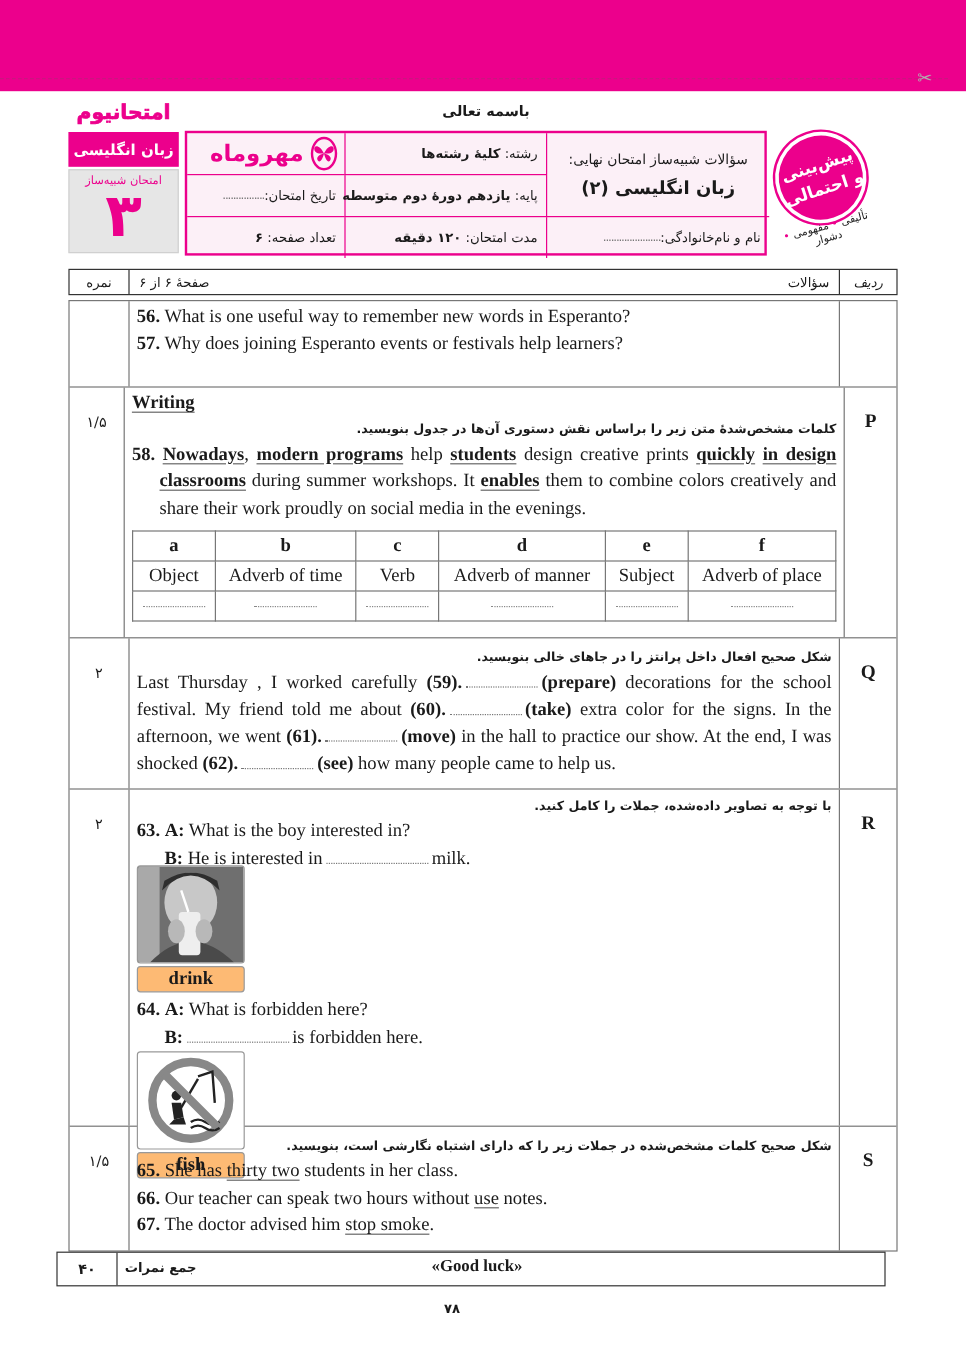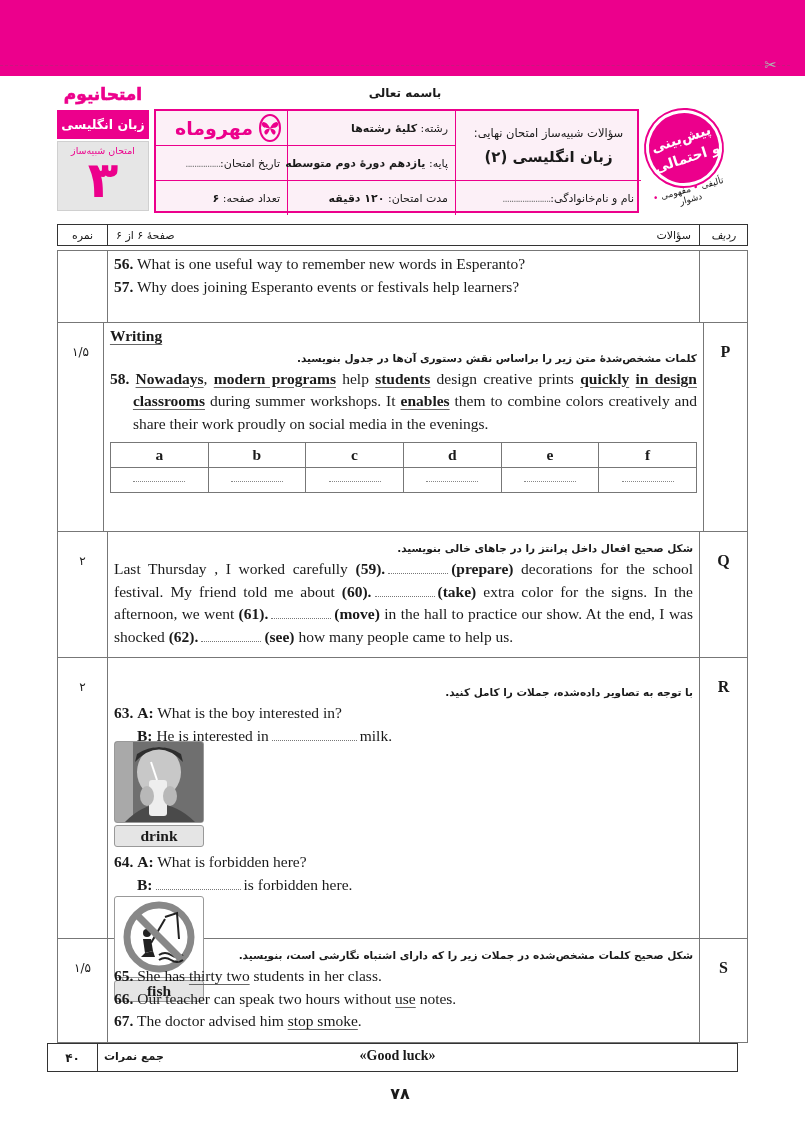--- a/index.html
+++ b/index.html
@@ -64,30 +64,30 @@
 
   .gtable { border-collapse: collapse; width: 587px; margin: 7px 0 6px 0; font-size: 15.5px; }
   .gtable td { border: 1px solid #777; text-align: center; height: 25px; padding: 0 4px; }
   .gtable .hd { font-weight: bold; }
   .gtable .bl span { display: inline-block; width: 52px; border-bottom: 1px dotted #888; height: 1px; vertical-align: middle; }
 
   .pic-row { display: flex; flex-direction: column; }
   .pic-left { flex: 1; }
   .pic-right { width: 92px; margin-right: 2px; }
   .pic-frame { width: 90px; height: 82px; border: 1.5px solid #999; border-radius: 3px; background: linear-gradient(135deg, #7c7c7c 0%, #cfcfcf 40%, #8d8d8d 70%, #5e5e5e 100%); position: relative; overflow: hidden; }
-  .pic-caption { width: 90px; height: 22px; border: 1.5px solid #999; border-radius: 3px; margin-top: 2px; font-weight: bold; font-size: 15.5px; text-align: center; line-height: 19px; background: #e5e5e5; }
+  .pic-caption { width: 90px; height: 22px; border: 1.5px solid #999; border-radius: 3px; margin-top: 2px; font-weight: bold; font-size: 15.5px; text-align: center; line-height: 19px; background: #fdba74; }
   .sign-frame { width: 90px; height: 82px; border: 1.5px solid #999; border-radius: 3px; background: #fff; display: flex; align-items: center; justify-content: center; }
 
   .total-row { position: absolute; left: 47px; top: 1043px; width: 691px; height: 29px; border: 1.5px solid #333; display: flex; }
   .total-row .c-score { width: 50px; border-right: 1.5px solid #333; font-family: "DejaVu Sans", sans-serif; font-size: 12px; font-weight: bold; display: flex; align-items: center; justify-content: center; }
   .total-row .c-mid { flex: 1; position: relative; font-size: 14px; }
   .total-lbl { position: absolute; left: 6px; top: 6px; direction: rtl; font-family: "DejaVu Sans", sans-serif; font-weight: bold; font-size: 11px; }
   .good-luck { position: absolute; left: 0; right: 0; top: 4px; text-align: center; padding-right: 40px; font-weight: bold; }
 
-  .page-num { position: absolute; left: 370px; top: 1084px; width: 60px; text-align: center; font-family: "DejaVu Sans", sans-serif; font-weight: bold; font-size: 16px; }
+  .page-num { position: absolute; left: 370px; top: 1084px; width: 60px; text-align: left; font-family: "DejaVu Sans", sans-serif; font-weight: bold; font-size: 11px; }
 </style>
 </head>
 <body>
 
 <div class="top-band"></div>
 <div class="cut-line"></div>
 <div class="scissors">✂</div>
 
 <div class="basmala rtl">باسمه تعالی</div>
 
@@ -184,20 +184,28 @@
       <table class="gtable">
         <tbody>
             <tr>
           <td class="hd">a</td>
           <td class="hd">b</td>
           <td class="hd">c</td>
           <td class="hd">d</td>
           <td class="hd">e</td>
           <td class="hd">f</td>
         </tr>
+        <tr>
+          <td>Object</td>
+          <td>Adverb of time</td>
+          <td>Verb</td>
+          <td>Adverb of manner</td>
+          <td>Subject</td>
+          <td>Adverb of place</td>
+        </tr>
         <tr class="bl">
           <td><span></span></td>
           <td><span></span></td>
           <td><span></span></td>
           <td><span></span></td>
           <td><span></span></td>
           <td><span></span></td>
         </tr>
       </tbody>
         </table>
@@ -211,21 +219,21 @@
       <div class="fa-inst" style="margin-top:4px;">شکل صحیح افعال داخل پرانتز را در جاهای خالی بنویسید.</div>
       <div class="justify">
         <span>Last Thursday , I worked carefully </span><span class="b">(59).</span><span class="blank"></span><span class="b">(prepare)</span><span> decorations for the school festival. My friend told me about </span><span class="b">(60).</span><span class="blank"></span><span class="b">(take)</span><span> extra color for the signs. In the afternoon, we went </span><span class="b">(61).</span><span class="blank"></span><span class="b">(move)</span><span> in the hall to practice our show. At the end, I was shocked </span><span class="b">(62).</span><span class="blank"></span><span class="b">(see)</span><span> how many people came to help us.</span>
       </div>
     </div>
     <div class="col-row">Q</div>
   </div>
 
   <div class="qrow" style="height:281px;">
     <div class="col-score">۲</div>
-    <div class="col-body" style="padding-top:4px;margin-top:20px;">
+    <div class="col-body" style="padding-top:4px;">
       <div class="fa-inst">با توجه به تصاویر داده‌شده، جملات را کامل کنید.</div>
       <div class="pic-row">
         <div class="pic-left">
           <div><span class="b">63.</span> <span class="b">A:</span> <span>What is the boy interested in?</span></div>
           <div class="indent"><span class="b">B:</span> <span>He is interested in</span><span class="blank long"></span><span>milk.</span></div>
         </div>
         <div class="pic-right" style="margin-top:-6px;">
           <div class="pic-frame">
             <svg width="88" height="80" viewBox="0 0 88 80">
               <rect width="88" height="80" fill="#6f6f6f"></rect>

